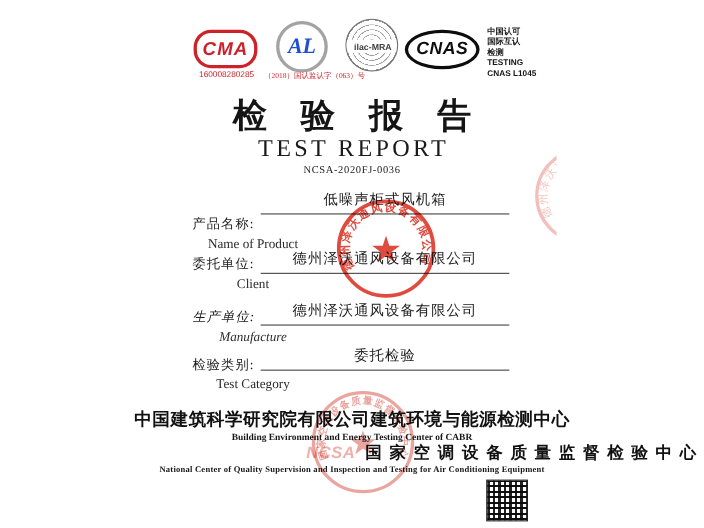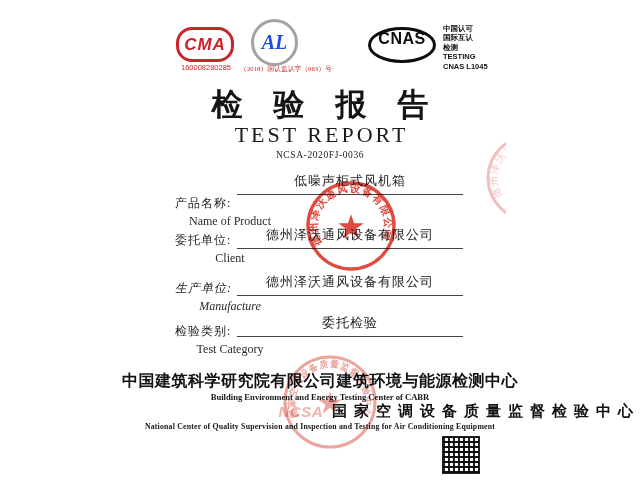--- a/index.html
+++ b/index.html
@@ -38,23 +38,23 @@
     overflow:hidden;
   }
   .ilac-band {
     position:absolute; left:-2px; top:18px; width:52px; height:12px; background:#fff;
     display:flex; align-items:center; justify-content:center;
     color:#3f3f3f; font-family:"Liberation Sans", sans-serif; font-weight:bold; font-size:8px;
   }
   .cnas-ellipse {
     position:absolute; left:368px; top:27px; width:68px; height:36px;
     border:3.5px solid #0d0d0d; border-radius:50%;
-    display:flex; justify-content:center;
+    display:flex; align-items:center; justify-content:center;
     color:#0d0d0d; font-family:"Liberation Sans", sans-serif;
-    font-weight:bold; font-size:16px; letter-spacing:0.5px;
+    font-weight:bold; font-size:16px; font-style:italic; letter-spacing:0.5px;
   }
   .cnas-caption {
     position:absolute; left:443px; top:24px; width:70px;
     color:#141414; font-size:7.5px; line-height:9.4px;
     font-family:"Liberation Sans", sans-serif; font-weight:bold;
   }
   
   .title-zh {
     position:absolute; left:0; top:84px; width:100%; text-align:center;
     font-family:"Liberation Sans", sans-serif; font-weight:700;
@@ -132,20 +132,23 @@
   <div class="cma-box">
     <span>CMA</span>
   </div>
   <div class="cma-number">160008280285</div>
 
   <div class="cal-circle">
     <span>AL</span>
   </div>
   <div class="cal-caption">（2018）国认监认字（063）号</div>
 
+  <div class="ilac-circle">
+    <div class="ilac-band">ilac-MRA</div>
+  </div>
 
   <div class="cnas-ellipse">
     <span>CNAS</span>
   </div>
   <div class="cnas-caption">
     <div>中国认可</div>
     <div>国际互认</div>
     <div>检测</div>
     <div>TESTING</div>
     <div>CNAS L1045</div>

